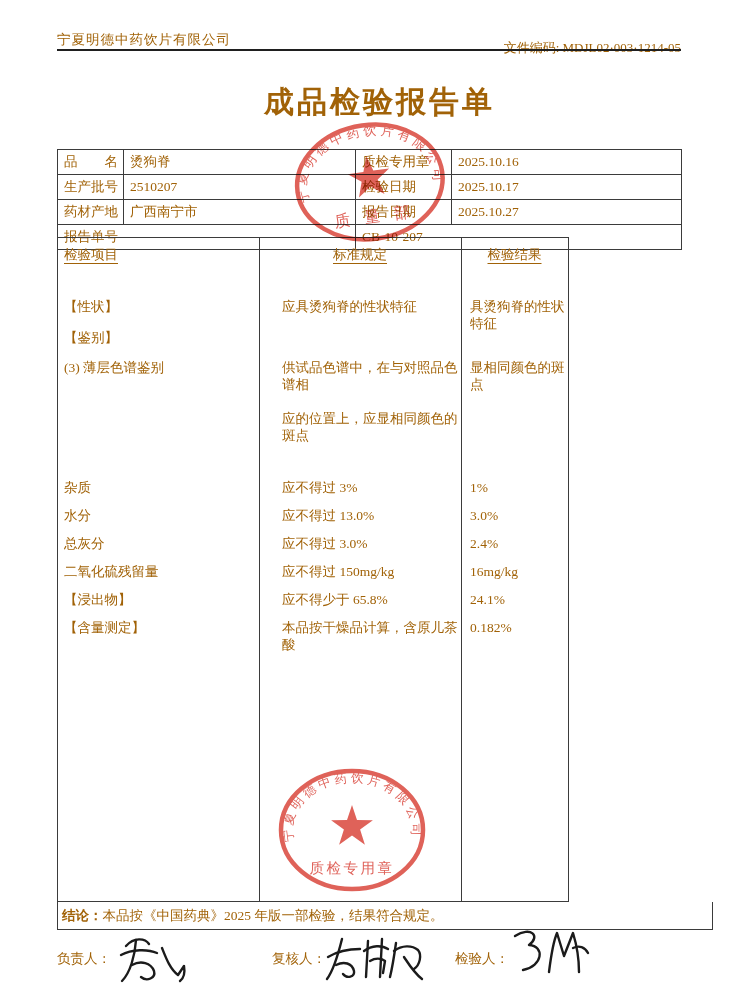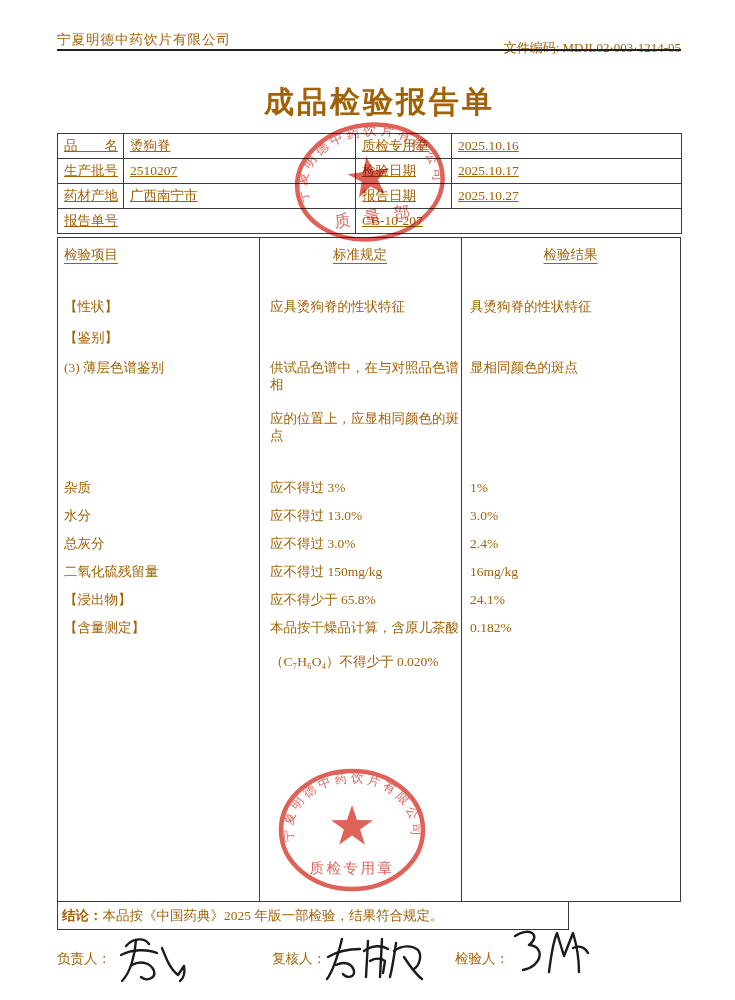--- a/index.html
+++ b/index.html
@@ -7,37 +7,37 @@
     position:relative;width:735px;height:1000px;background:#fff;
     font-family:"Liberation Serif","DejaVu Serif",serif;color:#a16207;overflow:hidden;
   }
   
   .company{position:absolute;left:57px;top:31px;font-size:13.5px;letter-spacing:1px;}
   .doccode{position:absolute;right:54px;top:15px;font-size:13px;margin-top:24px;}
   .headrule{position:absolute;left:57px;top:49px;width:624px;height:2px;background:#1f1f1f;}
   .title{position:absolute;left:12px;top:82px;width:735px;text-align:center;
          font-size:30px;font-weight:bold;letter-spacing:3px;}
   
-  table.info{position:absolute;left:57px;top:133px;width:624px;border-collapse:collapse;table-layout:fixed;text-decoration:underline;}
+  table.info{position:absolute;left:57px;top:149px;width:624px;border-collapse:collapse;table-layout:fixed;}
   table.info td{border:1px solid #3b3b3b;height:24px;font-size:13.5px;padding:0 6px;white-space:pre;overflow:hidden;}
   
-  .main{position:absolute;left:57px;top:237px;width:624px;height:665px;border:1px solid #3b3b3b;box-sizing:border-box;}
+  .main{position:absolute;left:57px;top:237px;width:512px;height:665px;border:1px solid #3b3b3b;box-sizing:border-box;}
   .vline{position:absolute;top:0;bottom:0;width:1px;background:#3b3b3b;}
   .v1{left:201px}.v2{left:403px}
   .mrow{position:absolute;left:0;right:0;display:flex;font-size:13.5px;line-height:17px;}
   .c1{width:201px;padding-left:6px;box-sizing:border-box;}
-  .c2{width:202px;padding-left:11px;box-sizing:border-box;}
+  .c2{width:202px;padding-left:23px;box-sizing:border-box;}
   .c3{flex:1;padding-left:9px;box-sizing:border-box;}
   .center{text-align:center;padding-left:0;}
   .u{text-decoration:underline;text-underline-offset:4px;}
   .r0{top:8px}.r1{top:60px}.r2{top:91px}.r3{top:121px}.r4{top:210px}.r5{top:241px}
   .r6{top:269px}.r7{top:297px}.r8{top:325px}.r9{top:353px}.r10{top:381px}
   .twoline span{display:block;line-height:17px;margin-bottom:17px;}
   
-  .conclusion{position:absolute;left:57px;top:902px;width:512px;height:28px;box-sizing:border-box;
+  .conclusion{position:absolute;left:57px;top:902px;width:656px;height:28px;box-sizing:border-box;
     border:1px solid #3b3b3b;border-top:none;font-size:13.5px;padding:5px 4px 0 4px;}
   .conclusion b{font-weight:bold;}
   
   .siglabel{position:absolute;font-size:13.5px;top:950px;}
   .sl1{left:57px}.sl2{left:272px}.sl3{left:455px}
   .sig{position:absolute;}
   .sig path{fill:none;stroke:#1b1b1b;stroke-width:2.4;stroke-linecap:round;stroke-linejoin:round;}
   
   .stamp{position:absolute;opacity:0.78;mix-blend-mode:multiply;}
   .stamp-top{left:292px;top:120px;transform:rotate(-8deg);}
@@ -146,21 +146,20 @@
     <div class="mrow r9">
       <div class="c1">【浸出物】</div>
       <div class="c2">应不得少于 65.8%</div>
       <div class="c3">24.1%</div>
     </div>
 
     <div class="mrow r10">
       <div class="c1">【含量测定】</div>
       <div class="c2 twoline">
         <span>本品按干燥品计算，含原儿茶酸</span>
-        <span>（C₇H₆O₄）不得少于 0.020%</span>
       </div>
       <div class="c3">0.182%</div>
     </div>
   </div>
 
   <svg class="stamp stamp-top" width="156" height="126" viewBox="0 0 156 126">
     <ellipse cx="78" cy="62" rx="73" ry="57" fill="none" stroke="#d6352a" stroke-width="4.5"></ellipse>
     <path id="arc-top-stamp" d="M 16.2 74.2 A 64 47 0 1 1 139.8 74.2" fill="none"></path>
     <text font-size="13" fill="#d6352a" letter-spacing="1">
       <textPath href="#arc-top-stamp" startOffset="1" textLength="196">宁夏明德中药饮片有限公司</textPath>

